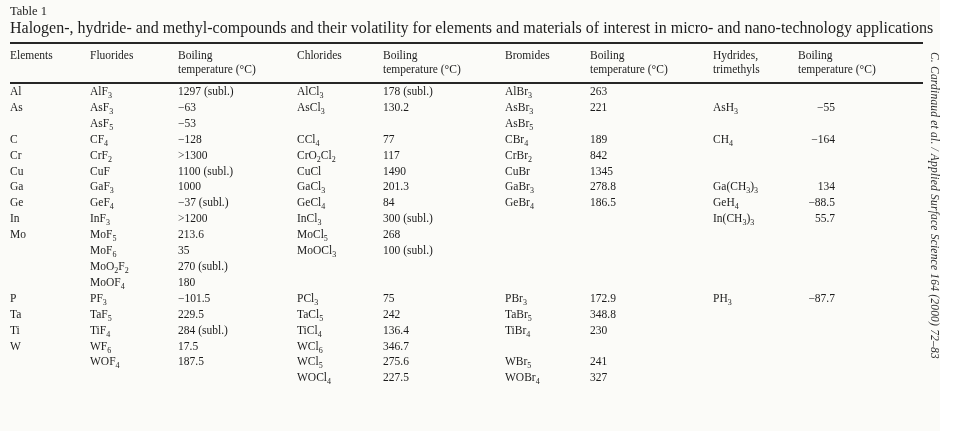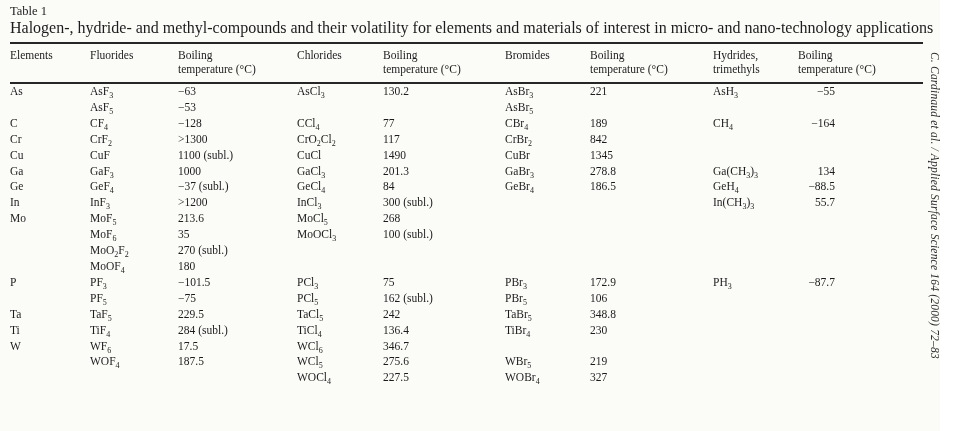--- a/index.html
+++ b/index.html
@@ -109,20 +109,31 @@
             <th>Boiling
 temperature (°C)</th>
             <th>Hydrides,
 trimethyls</th>
             <th>Boiling
 temperature (°C)</th>
           </tr>
       </thead>
       <tbody>
           <tr>
+            <td>Al</td>
+            <td>AlF<sub>3</sub></td>
+            <td>1297 (subl.)</td>
+            <td>AlCl<sub>3</sub></td>
+            <td>178 (subl.)</td>
+            <td>AlBr<sub>3</sub></td>
+            <td>263</td>
+            <td></td>
+            <td class="bp-last"></td>
+          </tr>
+          <tr>
             <td>As</td>
             <td>AsF<sub>3</sub></td>
             <td>−63</td>
             <td>AsCl<sub>3</sub></td>
             <td>130.2</td>
             <td>AsBr<sub>3</sub></td>
             <td>221</td>
             <td>AsH<sub>3</sub></td>
             <td class="bp-last">−55</td>
           </tr>
@@ -252,31 +263,20 @@
             <td>PF<sub>3</sub></td>
             <td>−101.5</td>
             <td>PCl<sub>3</sub></td>
             <td>75</td>
             <td>PBr<sub>3</sub></td>
             <td>172.9</td>
             <td>PH<sub>3</sub></td>
             <td class="bp-last">−87.7</td>
           </tr>
           <tr>
-            <td></td>
-            <td>PF<sub>5</sub></td>
-            <td>−75</td>
-            <td>PCl<sub>5</sub></td>
-            <td>162 (subl.)</td>
-            <td>PBr<sub>5</sub></td>
-            <td>106</td>
-            <td></td>
-            <td class="bp-last"></td>
-          </tr>
-          <tr>
             <td>Ta</td>
             <td>TaF<sub>5</sub></td>
             <td>229.5</td>
             <td>TaCl<sub>5</sub></td>
             <td>242</td>
             <td>TaBr<sub>5</sub></td>
             <td>348.8</td>
             <td></td>
             <td class="bp-last"></td>
           </tr>
@@ -302,21 +302,21 @@
             <td></td>
             <td class="bp-last"></td>
           </tr>
           <tr>
             <td></td>
             <td>WOF<sub>4</sub></td>
             <td>187.5</td>
             <td>WCl<sub>5</sub></td>
             <td>275.6</td>
             <td>WBr<sub>5</sub></td>
-            <td>219</td>
+            <td>241</td>
             <td></td>
             <td class="bp-last"></td>
           </tr>
           <tr>
             <td></td>
             <td></td>
             <td></td>
             <td>WOCl<sub>4</sub></td>
             <td>227.5</td>
             <td>WOBr<sub>4</sub></td>

